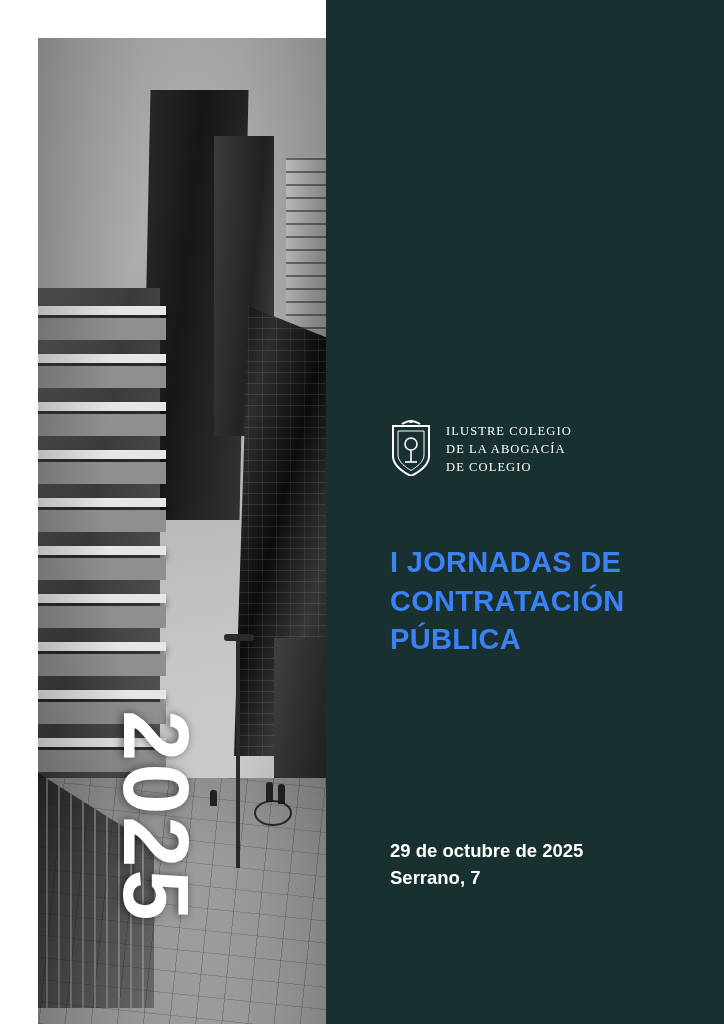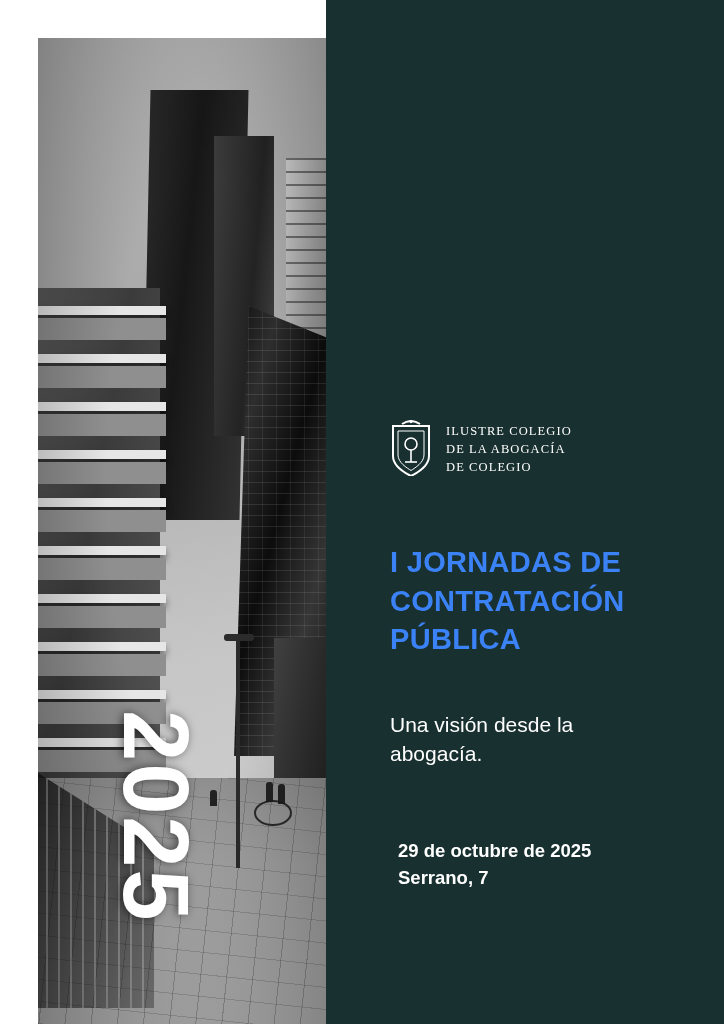--- a/index.html
+++ b/index.html
@@ -254,21 +254,20 @@
 
   .details {
     position: absolute;
     left: 390px;
     top: 838px;
     width: 280px;
     color: #ffffff;
     font-size: 18.5px;
     font-weight: 700;
     line-height: 1.45;
-    margin-left: 8px;
   }
 </style>
 </head>
 <body>
 
 <div class="poster">
 
   <div class="dark-panel"></div>
 
   <div class="photo-wrap">
@@ -345,20 +344,19 @@
     </span>
     <span class="logo-text">
       <span>ILUSTRE COLEGIO</span><br>
       <span>DE LA ABOGACÍA</span><br>
       <span>DE COLEGIO</span>
     </span>
   </div>
 
   <h1 class="title">I JORNADAS DE CONTRATACIÓN PÚBLICA</h1>
 
-  <p class="subtitle">Una visión desde la abogacía.</p>
 
   <div class="details">
     <span>29 de octubre de 2025</span><br>
     <span>Serrano, 7</span>
   </div>
 
 </div>
 
 </body></html>

